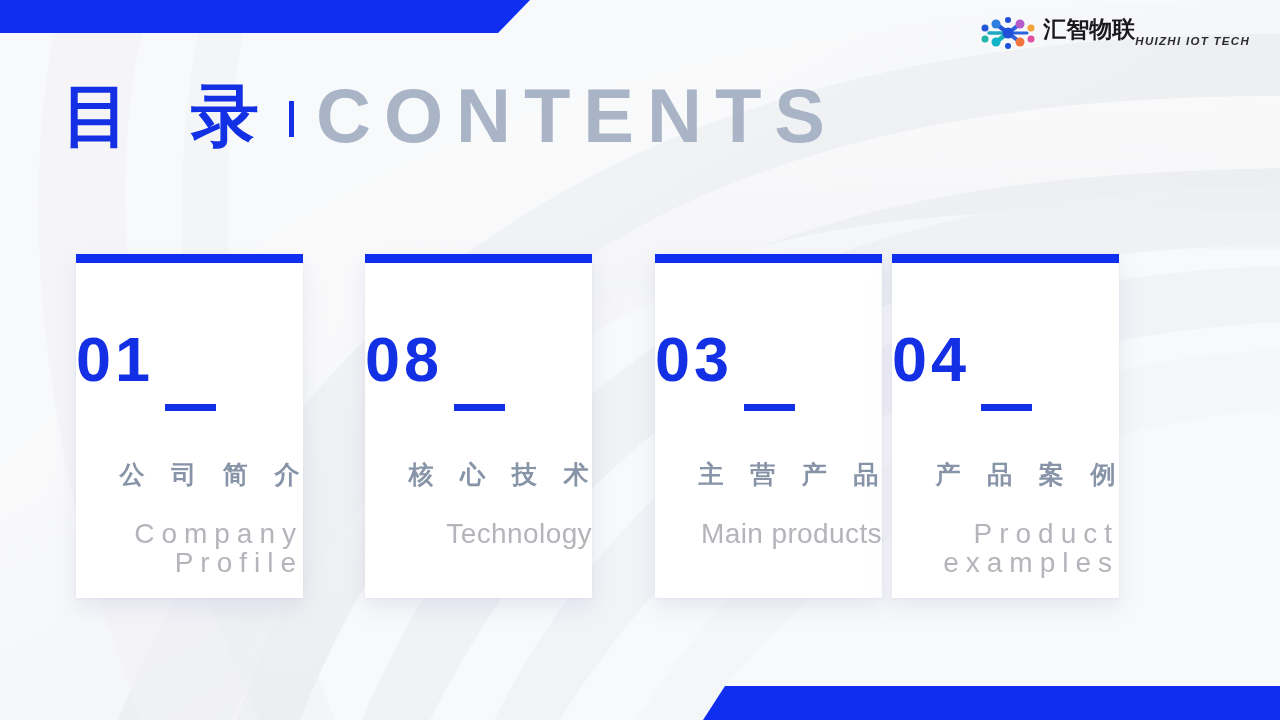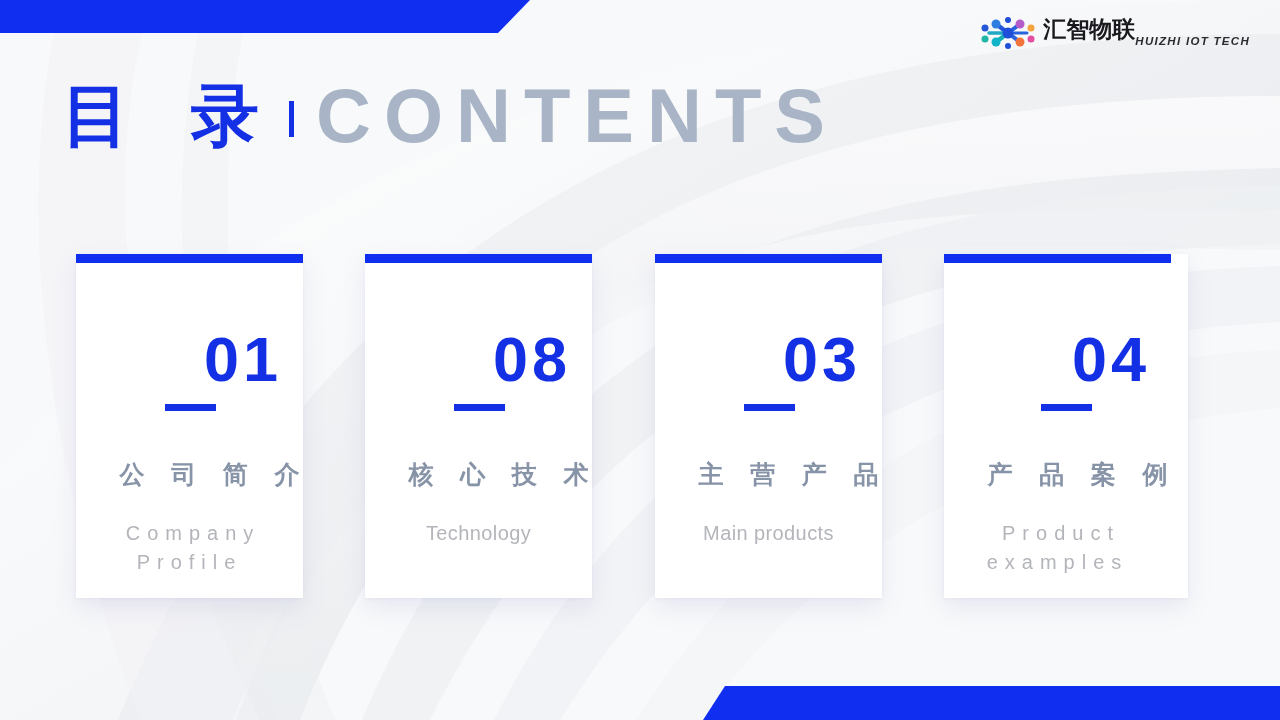--- a/index.html
+++ b/index.html
@@ -121,35 +121,35 @@
     position: absolute;
     top: 0;
     width: 227px;
     height: 344px;
     background: #ffffff;
     box-shadow: 0 10px 22px rgba(120,125,190,0.13), 0 1px 3px rgba(140,145,190,0.10);
   }
   .card-0 { left: 76px; }
   .card-1 { left: 365px; }
   .card-2 { left: 655px; }
-  .card-3 { left: 944px; padding-left: 17px; }
+  .card-3 { left: 892px; }
 
   .card-bar {
     position: absolute;
     left: 0; top: 0;
     width: 227px;
     height: 9px;
     background: #0f2ef0;
   }
   .card-num {
     position: absolute;
     left: 0;
     top: 74px;
     width: 206px;
-    text-align: right;
+    text-align: left;
     font-family: "Liberation Sans", sans-serif;
     font-size: 63px;
     font-weight: bold;
     color: #1430e5;
     letter-spacing: 4px;
     line-height: 1;
   }
   .card-rule {
     position: absolute;
     left: 50%;
@@ -171,23 +171,23 @@
     color: #8793a7;
     letter-spacing: 9px;
     text-indent: 9px;
     line-height: 1;
   }
   .card-en {
     position: absolute;
     left: 0;
     top: 265px;
     width: 227px;
-    text-align: center;
-    font-family: "Liberation Sans", sans-serif;
-    font-size: 20px;
+    text-align: right;
+    font-family: "Liberation Sans", sans-serif;
+    font-size: 28px;
     font-weight: normal;
     color: #b3b5ba;
     line-height: 29px;
   }
   .card-en.wide { letter-spacing: 7px; text-indent: 7px; }
   .card-en.narrow { letter-spacing: 0.4px; }
 </style>
 </head>
 <body>
 

